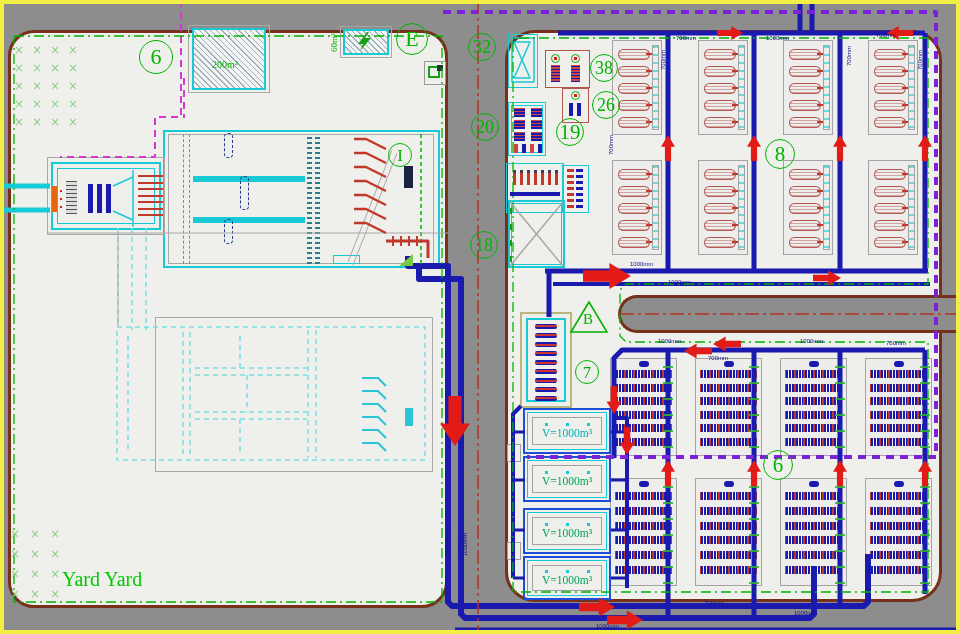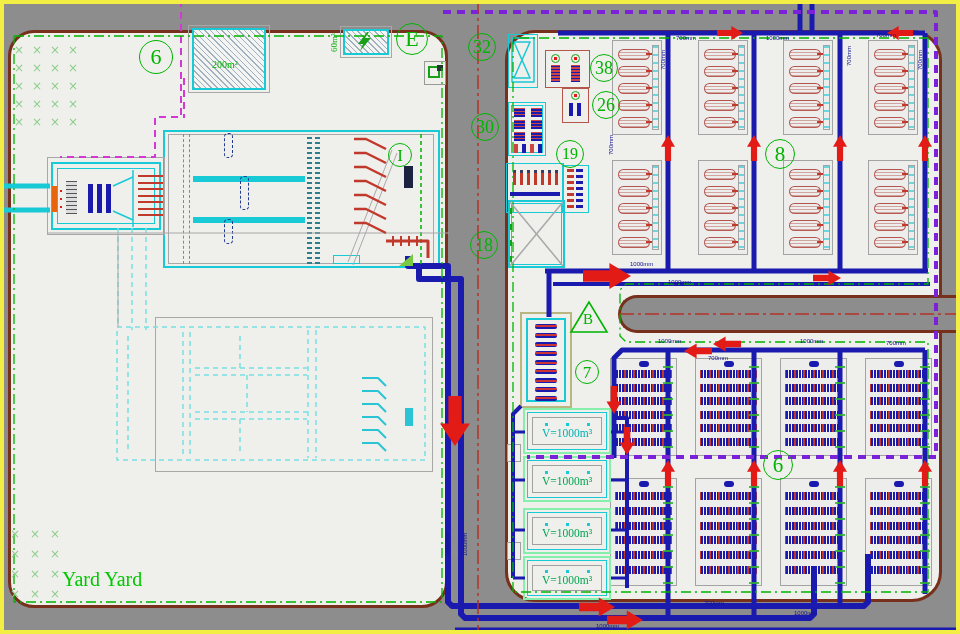--- a/index.html
+++ b/index.html
@@ -26,21 +26,21 @@
         background:repeating-linear-gradient(0deg,rgba(177,74,68,.45) 0 1px,transparent 1px 3px);}
   .channel{position:absolute;border:1px solid #a3a3a3;
         background:repeating-linear-gradient(180deg,rgba(0,195,210,.55) 0 2px,transparent 2px 8px);}
   .rtick{position:absolute;background:#c0392b;}
   .block-bot{position:absolute;background:#ededeb;border:1px solid #a3a3a3;
              display:flex;flex-direction:column;justify-content:space-evenly;padding:6px 2px 4px 2px;}
   .clrow{display:flex;justify-content:space-between;padding:0 2px;}
   .cluster{width:10px;height:8px;border-left:1.6px solid #c0392b;border-right:1.6px solid #c0392b;
            background:repeating-linear-gradient(90deg,#1a1aae 0 1.6px,#f5f5f5 1.6px 3.1px);}
   .cap{position:absolute;width:10px;height:6px;background:#1a1aae;border-radius:3px;}
-  .tank{position:absolute;border:2px solid #86efac;}
+  .tank{position:absolute;border:2px solid #1d4ed8;}
   .tank-in1{position:absolute;inset:2px;border:1.5px solid #18c9d6;}
   .tank-in2{position:absolute;inset:7px;border:1px solid #a0a0a0;display:flex;align-items:center;
             justify-content:center;flex-direction:column;}
   .tank-label{font-size:11.5px;font-family:"Liberation Serif",serif;line-height:1;}
   .tank-dots{display:flex;gap:18px;margin-bottom:2px;}
   .tank-dots i{width:3px;height:3px;background:#18c9d6;display:block;}
   .hatch{background-color:#f4f4f2;background-image:repeating-linear-gradient(45deg,#9fb0bf 0 1px,transparent 1px 4px);}
   .gy{position:absolute;color:#00c800;font-size:20px;font-family:"Liberation Serif",serif;}
 </style>
 </head>
@@ -900,25 +900,25 @@
       <div class="tree" style="left: 10px; top: 568px;">×</div>
       <div class="tree" style="left: 30px; top: 568px;">×</div>
       <div class="tree" style="left: 50px; top: 568px;">×</div>
       <div class="tree" style="left: 10px; top: 588px;">×</div>
       <div class="tree" style="left: 30px; top: 588px;">×</div>
       <div class="tree" style="left: 50px; top: 588px;">×</div>
       <div class="abs circle-label" style="left: 139px; top: 40px; width: 34px; height: 34px; font-size: 22px;">6</div>
       <div class="abs circle-label" style="left: 396px; top: 23px; width: 32px; height: 32px; font-size: 22px;">E</div>
       <div class="abs circle-label" style="left: 388px; top: 143px; width: 24px; height: 24px; font-size: 17px;">I</div>
       <div class="abs circle-label" style="left: 468px; top: 33px; width: 28px; height: 28px; font-size: 18px;">32</div>
-      <div class="abs circle-label" style="left: 471px; top: 113px; width: 28px; height: 28px; font-size: 18px;">30</div>
+      <div class="abs circle-label" style="left: 471px; top: 113px; width: 28px; height: 28px; font-size: 18px;">20</div>
       <div class="abs circle-label" style="left: 470px; top: 231px; width: 28px; height: 28px; font-size: 18px;">18</div>
       <div class="abs circle-label" style="left: 590px; top: 54px; width: 28px; height: 28px; font-size: 18px;">38</div>
       <div class="abs circle-label" style="left: 592px; top: 91px; width: 28px; height: 28px; font-size: 18px;">26</div>
-      <div class="abs circle-label" style="left: 556px; top: 140px; width: 28px; height: 28px; font-size: 16px;">19</div>
+      <div class="abs circle-label" style="left: 556px; top: 118px; width: 28px; height: 28px; font-size: 21px;">19</div>
       <div class="abs circle-label" style="left: 765px; top: 139px; width: 30px; height: 30px; font-size: 21px;">8</div>
       <div class="abs circle-label" style="left: 575px; top: 360px; width: 24px; height: 24px; font-size: 17px;">7</div>
       <div class="abs circle-label" style="left: 763px; top: 450px; width: 30px; height: 30px; font-size: 21px;">6</div>
       <div class="abs" style="left: 583px; top: 311px; color: rgb(0, 180, 0); font-size: 15px;">B</div>
       <div class="abs area-label" style="left: 212px; top: 60px; color: rgb(0, 176, 0); font-size: 10px; transform: none; transform-origin: left top;">200m²</div>
       <div class="abs area-label" style="left: 330px; top: 52px; color: rgb(0, 176, 0); font-size: 9px; transform: rotate(-90deg); transform-origin: left top;">60m³</div>
       <div class="abs pipe-label" style="left: 676px; top: 35px; transform: none; transform-origin: left top;">700mm</div>
       <div class="abs pipe-label" style="left: 766px; top: 35px; transform: none; transform-origin: left top;">1000mm</div>
       <div class="abs pipe-label" style="left: 876px; top: 32px; transform: none; transform-origin: left top;">700mm</div>
       <div class="abs pipe-label" style="left: 660px; top: 70px; transform: rotate(-90deg); transform-origin: left top;">700mm</div>

